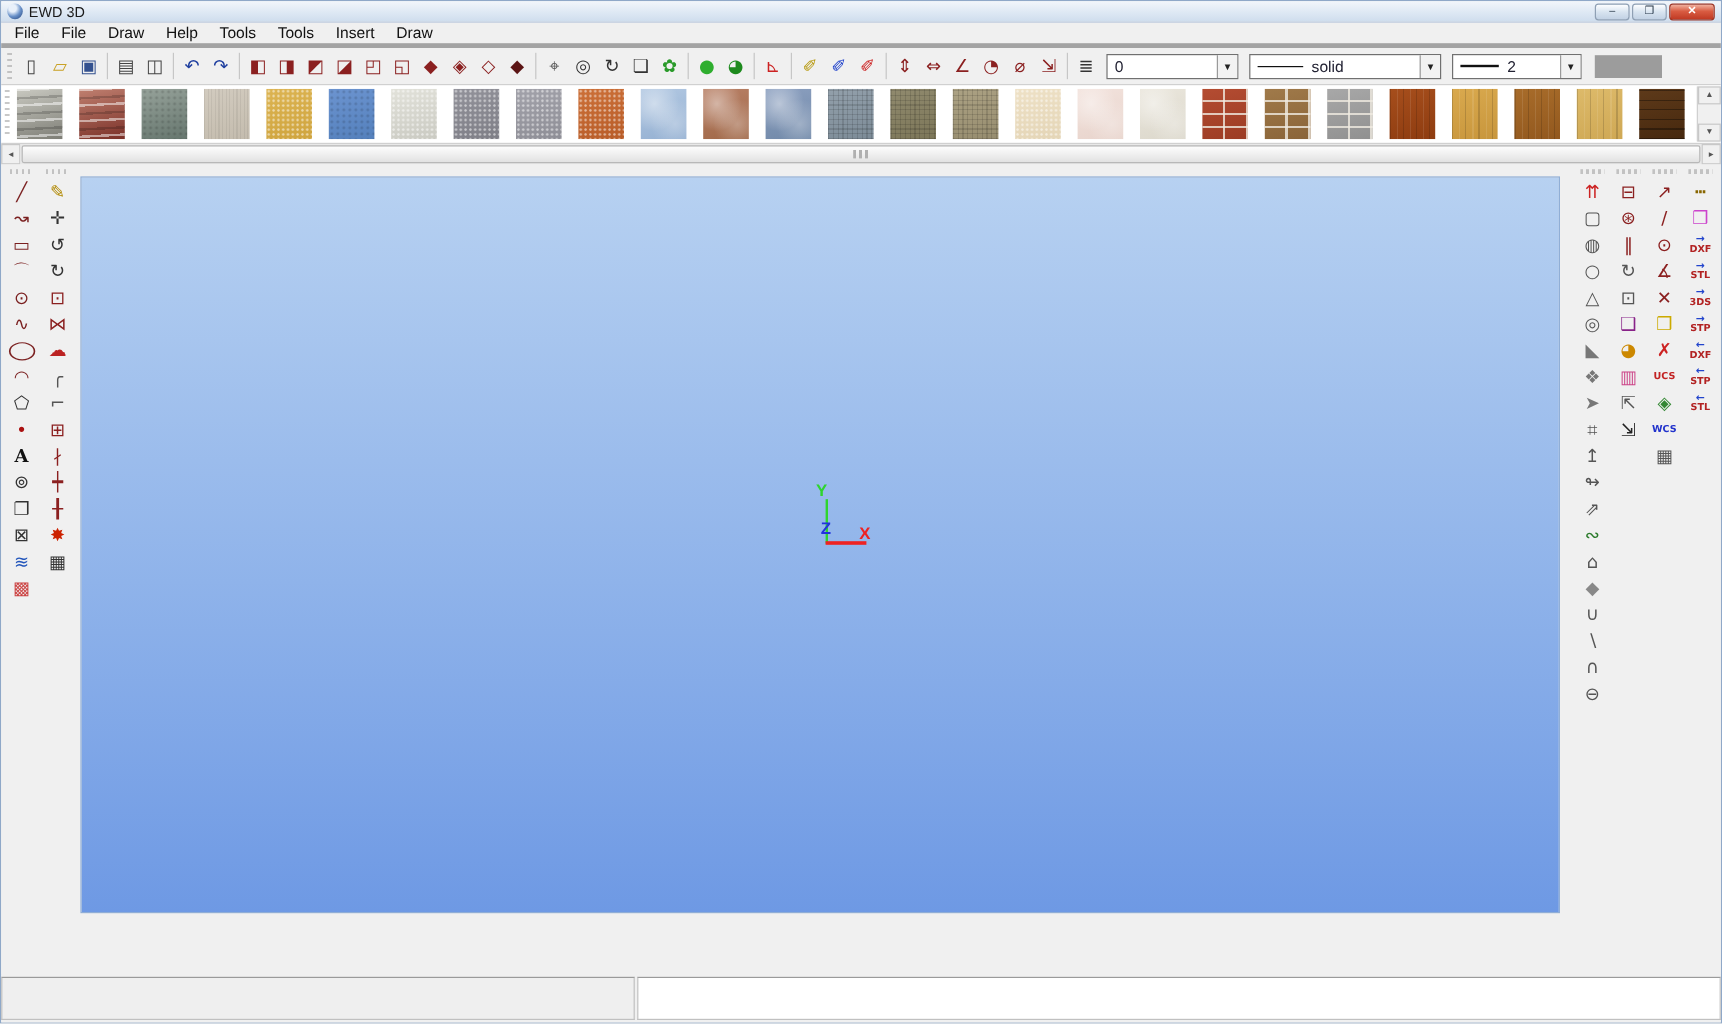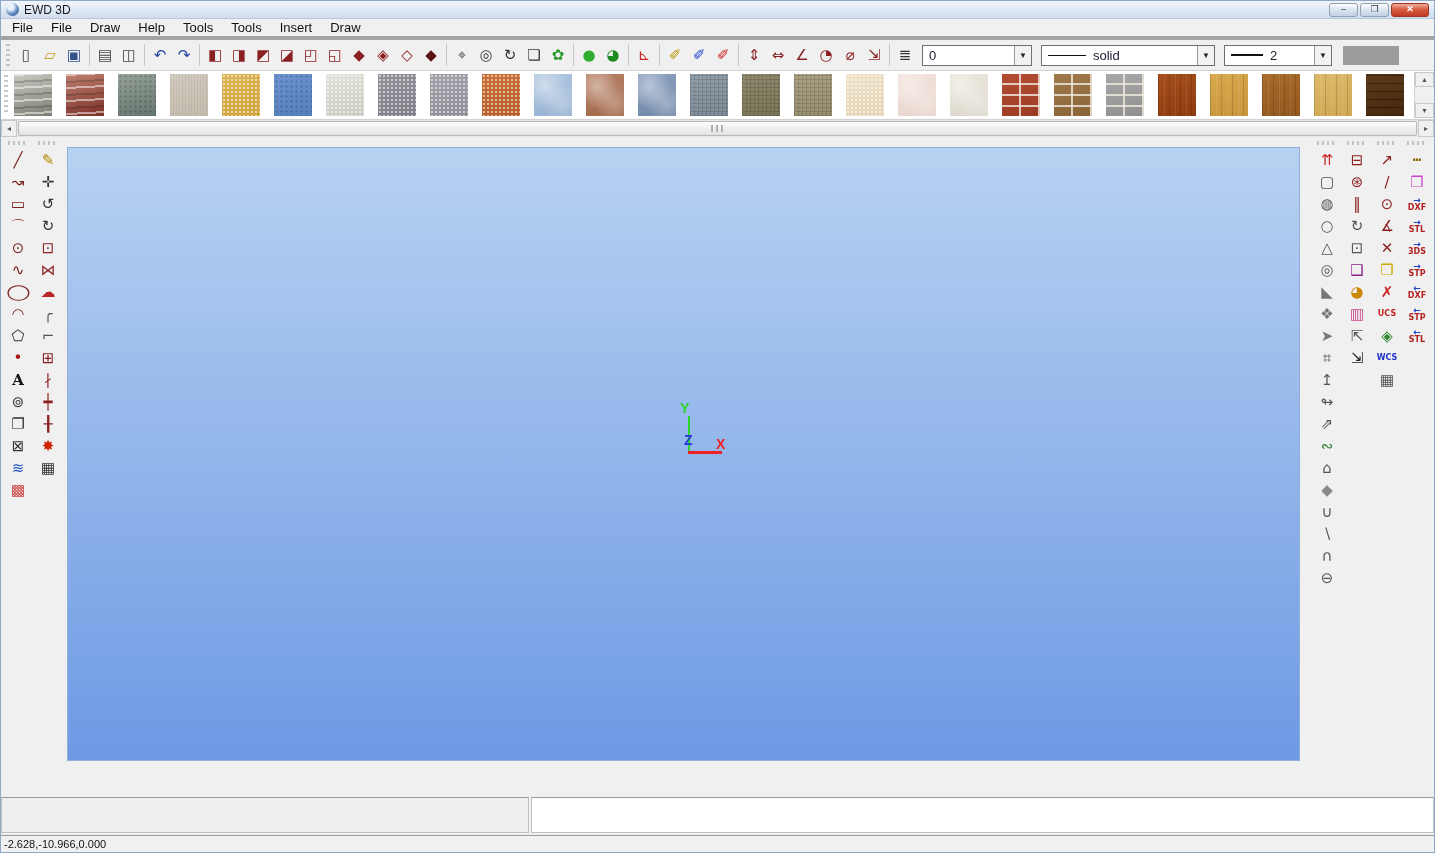--- a/index.html
+++ b/index.html
@@ -256,21 +256,21 @@
         <button class="tool" title="layers">
           <span class="glyph" style="color: rgb(51, 51, 51);">≣</span>
         </button>
       </div>
     <div class="dd" style="width:110px">
       <span class="val">
           <span>0</span>
         </span>
       <span class="dd-arrow">▼</span>
     </div>
-    <div class="dd" style="width:174px">
+    <div class="dd" style="width:160px">
       <span class="val">
           <span class="line-sample"></span>
           <span>solid</span>
         </span>
       <span class="dd-arrow">▼</span>
     </div>
     <div class="dd" style="width:108px">
       <span class="val">
           <span class="line-sample thick"></span>
           <span>2</span>
@@ -530,17 +530,14 @@
             </button></div>
       </div>
     </div>
   </div>
 
   <div class="panels">
     <div class="panel-left"></div>
     <div class="panel-right"></div>
   </div>
 
-  <div class="statusbar">
-    <span>-2.628,-10.966,0.000</span>
-  </div>
 
 </div>
 
 </body></html>

